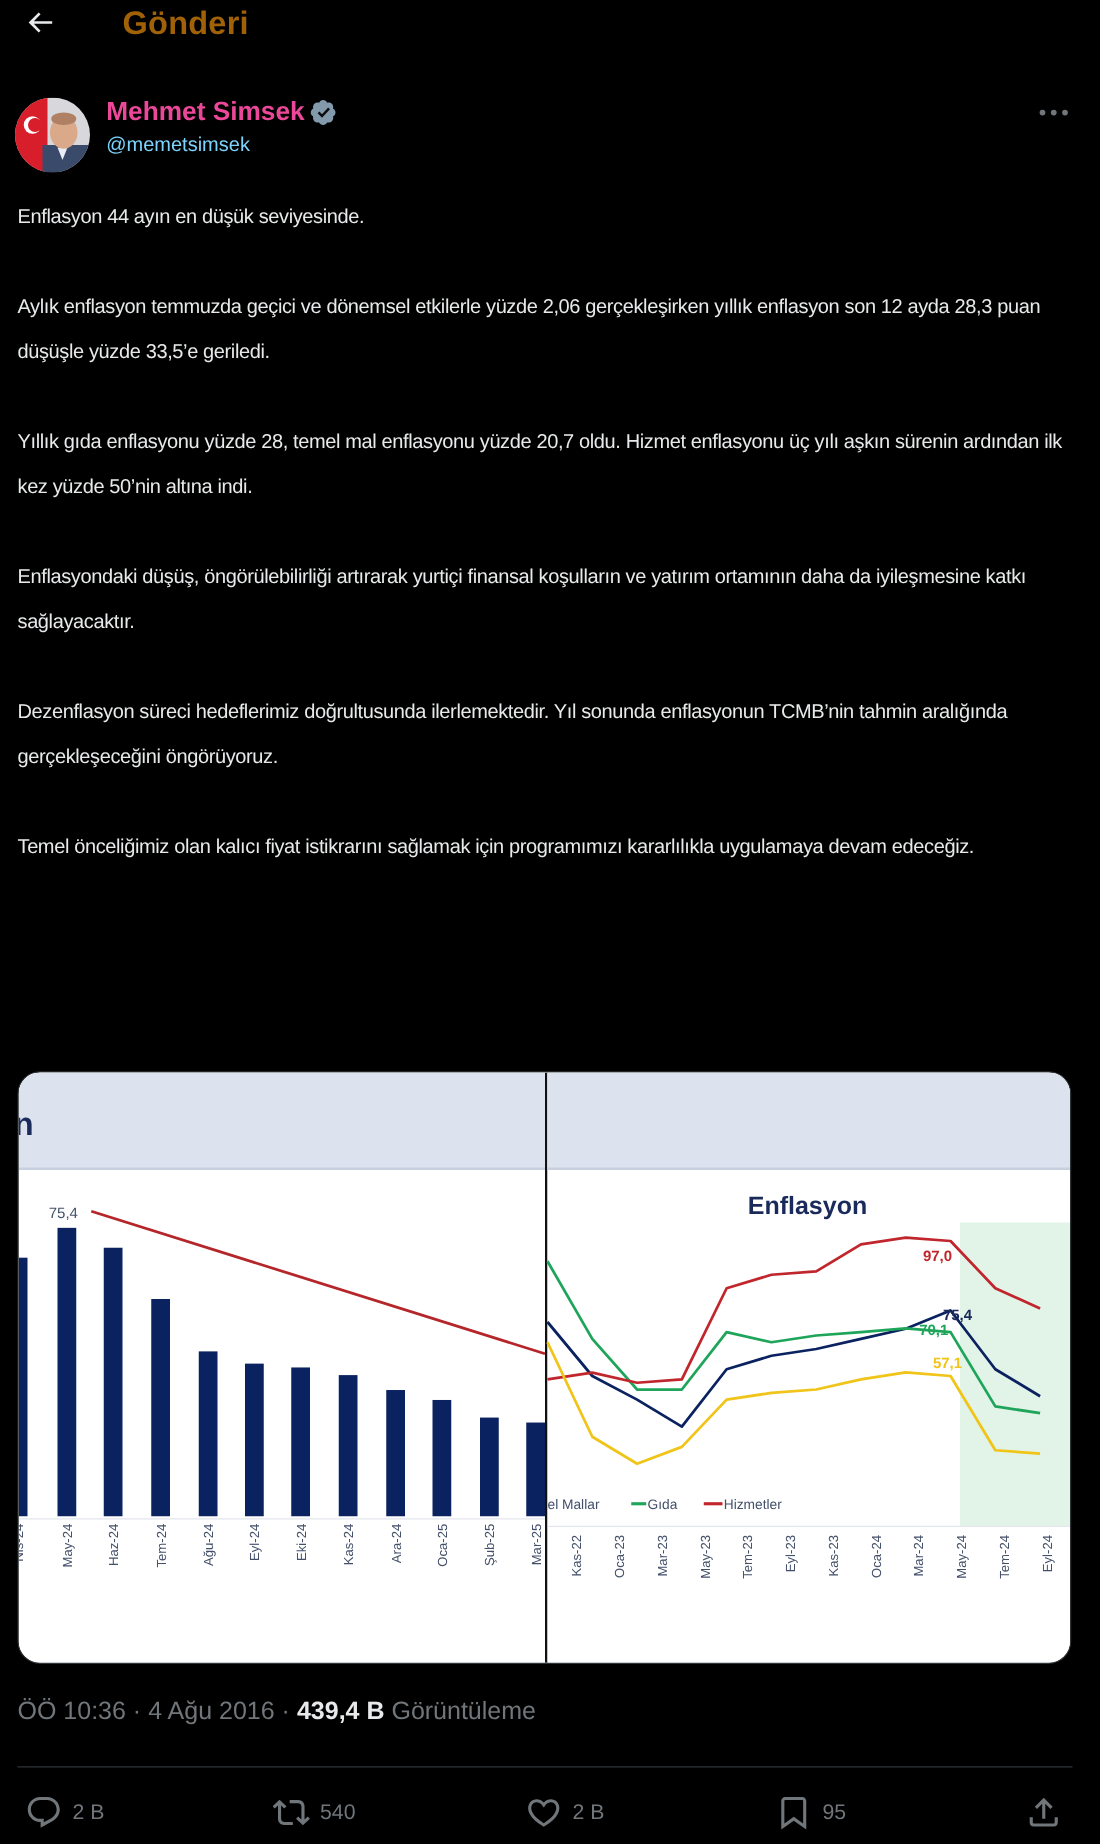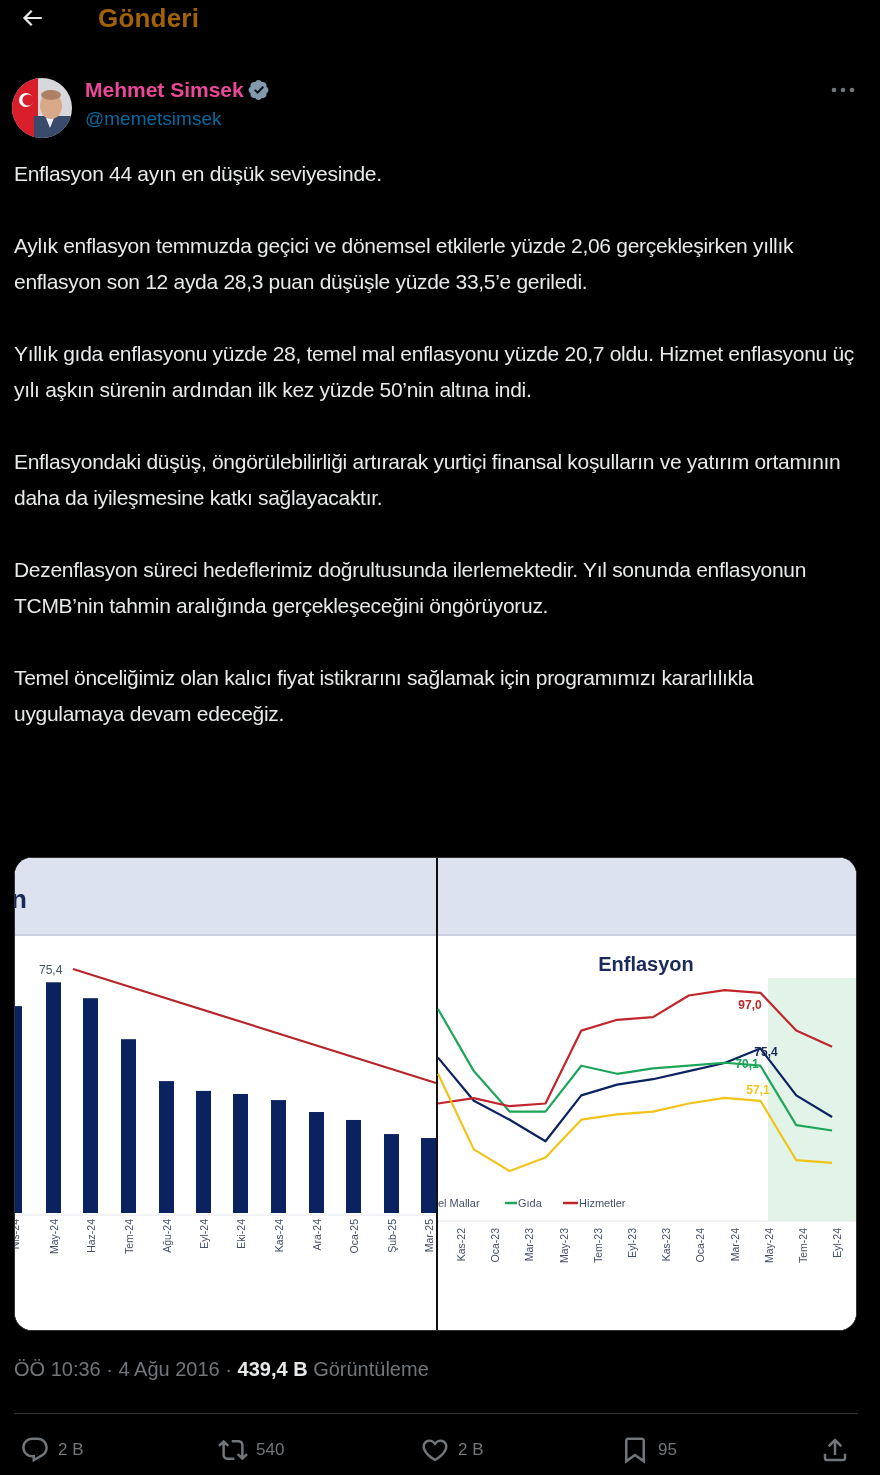--- a/index.html
+++ b/index.html
@@ -6,24 +6,24 @@
   html, body { width: 880px; height: 1475px; background: #000; overflow: hidden; }
   body { font-family: "Liberation Sans", "DejaVu Sans", sans-serif; color: #e7e9ea; position: relative; }
 
   .topbar { position: absolute; left: 0; top: 0; width: 880px; height: 40px; }
   .back-btn { position: absolute; left: 18px; top: 4px; width: 28px; height: 28px; display: flex; align-items: center; justify-content: center; cursor: pointer; }
   .topbar-title { position: absolute; left: 98px; top: 3px; font-size: 26px; font-weight: 700; color: #a16207; letter-spacing: 0.2px; }
 
   .author { position: absolute; left: 12px; top: 76px; width: 856px; height: 62px; }
   .avatar { position: absolute; left: 0; top: 2px; width: 60px; height: 60px; border-radius: 50%; overflow: hidden; cursor: pointer; }
   .author-name { position: absolute; left: 73px; top: 2px; font-size: 21px; font-weight: 700; color: #ec4899; cursor: pointer; display: flex; align-items: center; gap: 4px; }
-  .author-handle { position: absolute; left: 73px; top: 32px; font-size: 19px; color: #0369a1; cursor: pointer; text-align: center; }
+  .author-handle { position: absolute; left: 73px; top: 32px; font-size: 16px; color: #7dd3fc; cursor: pointer; text-align: center; }
   .more-btn { position: absolute; right: 10px; top: 2px; width: 30px; height: 24px; display: flex; align-items: center; justify-content: center; cursor: pointer; }
 
-  .post-body { position: absolute; left: 14px; top: 156px; width: 846px; font-size: 21px; line-height: 36px; color: #e7e9ea; letter-spacing: -0.3px; }
+  .post-body { position: absolute; left: 14px; top: 156px; width: 846px; font-size: 16px; line-height: 36px; color: #e7e9ea; letter-spacing: -0.3px; }
   .post-body p { margin-bottom: 36px; }
   .post-body p:last-child { margin-bottom: 0; }
 
   .media { position: absolute; left: 14px; top: 857px; width: 843px; height: 474px; border-radius: 18px; overflow: hidden; background: #fff; cursor: pointer; border: 1px solid #2f3336; }
   .media svg { display: block; }
 
   .meta { position: absolute; left: 14px; top: 1358px; font-size: 20px; color: #71767b; white-space: nowrap; }
   .meta .views-count { color: #e7e9ea; font-weight: 700; }
   .divider { position: absolute; left: 14px; top: 1413px; width: 844px; height: 1px; background: #2f3336; }
 

